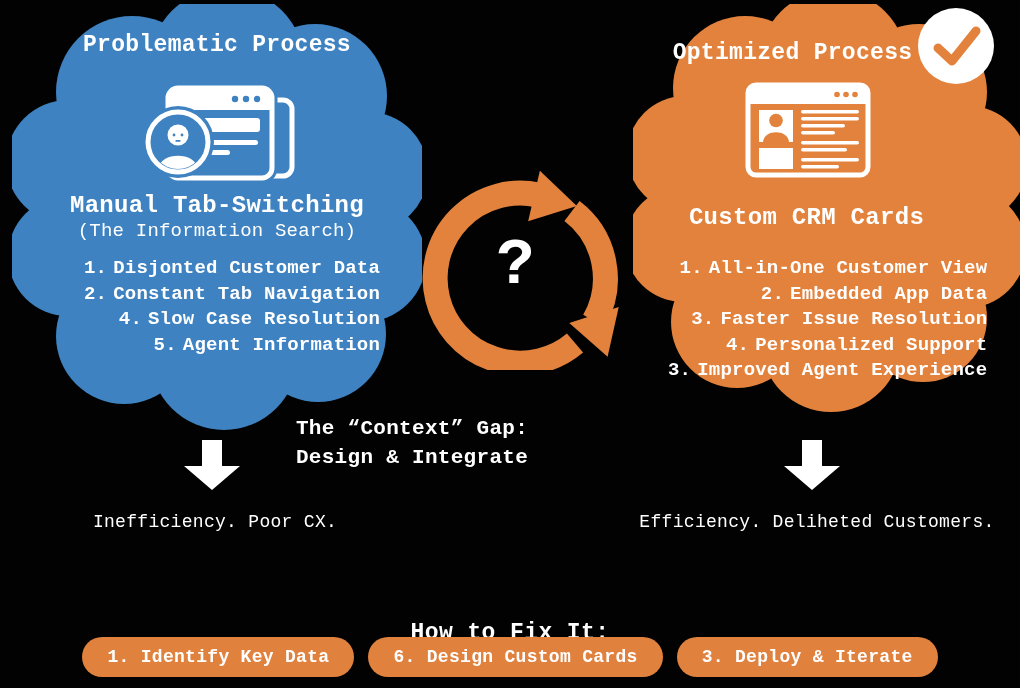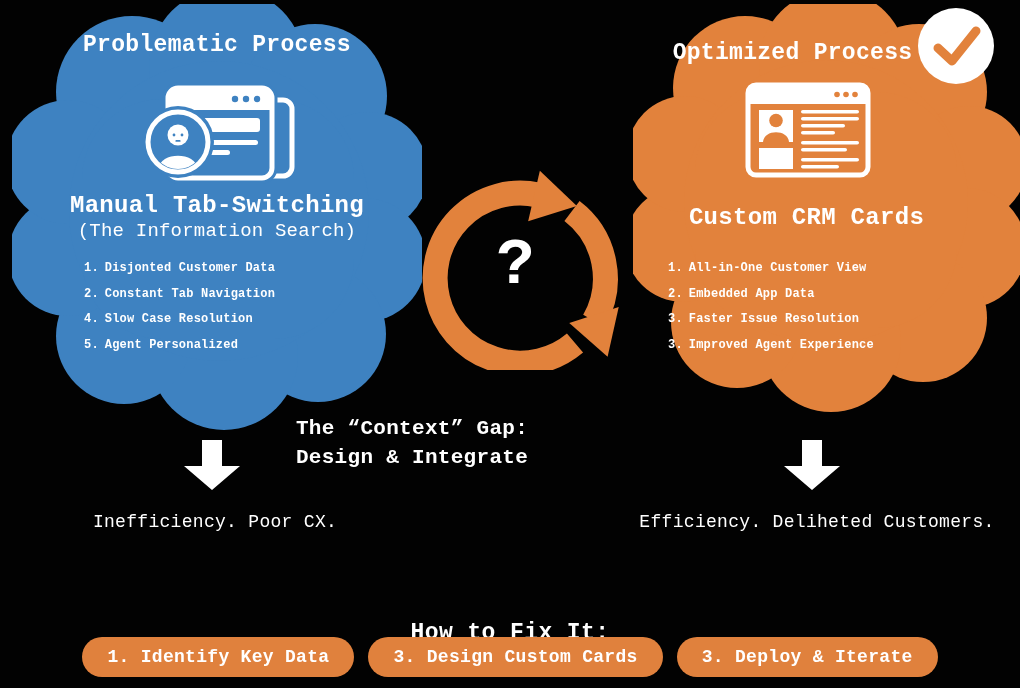--- a/index.html
+++ b/index.html
@@ -15,21 +15,21 @@
 
   .cloud-title{top:28px;left:0;right:0;text-align:center;
     font-size:23px;font-weight:700;letter-spacing:.3px;}
   .cloud-title.shift{right:68px;}
   .cloud-heading{left:0;right:0;text-align:center;
     font-size:24px;font-weight:700;letter-spacing:.3px;}
   .cloud-heading.shift,.cloud-sub.shift{right:40px;}
   .cloud-sub{left:0;right:0;text-align:center;
     font-size:19px;font-weight:500;letter-spacing:.2px;}
 
-  .cloud-list{font-size:12px;font-weight:600;letter-spacing:.2px;line-height:25.5px;}
+  .cloud-list{font-size:19px;font-weight:600;letter-spacing:.2px;line-height:25.5px;text-align:right;}
   .cloud-list .num{margin-right:6px;}
 
   .down-arrow{width:56px;height:50px;}
   .outcome{transform:translateX(-50%);white-space:nowrap;
     font-size:18px;font-weight:500;letter-spacing:.3px;}
 
   .gap-text{left:0;width:824px;top:414px;text-align:center;
     font-size:21px;font-weight:700;line-height:29px;letter-spacing:.3px;}
   .qmark{left:408px;top:165px;width:215px;height:205px;display:flex;
     align-items:center;justify-content:center;z-index:3;
@@ -97,21 +97,21 @@
       </svg>
     </div>
 
     <div class="layer cloud-sub" style="top:216px;">(The Information Search)</div>
     <div class="layer cloud-heading" style="top:188px;">Manual Tab-Switching</div>
 
     <div class="layer cloud-list" style="left:72px;top:252px;">
       <div><span class="num">1.</span><span>Disjonted Customer Data</span></div>
       <div><span class="num">2.</span><span>Constant Tab Navigation</span></div>
       <div><span class="num">4.</span><span>Slow Case Resolution</span></div>
-      <div><span class="num">5.</span><span>Agent Personalized</span></div>
+      <div><span class="num">5.</span><span>Agent Information</span></div>
     </div>
   </div>
 
   <div class="cloud" style="left:633px;top:4px;width:387px;height:420px;">
     <svg class="cloud-shape" width="387" height="420" viewBox="0 0 387 420">
       <g fill="#e2823c">
         <circle cx="112" cy="84" r="72"></circle>
           <circle cx="200" cy="60" r="74"></circle>
         <circle cx="286" cy="88" r="68"></circle>
           <circle cx="336" cy="160" r="58"></circle>
@@ -156,20 +156,21 @@
         </g>
       </svg>
     </div>
 
     <div class="layer cloud-heading shift" style="top:200px;">Custom CRM Cards</div>
 
     <div class="layer cloud-list" style="left:35px;top:252px;">
       <div><span class="num">1.</span><span>All-in-One Customer View</span></div>
       <div><span class="num">2.</span><span>Embedded App Data</span></div>
       <div><span class="num">3.</span><span>Faster Issue Resolution</span></div>
+      <div><span class="num">4.</span><span>Personalized Support</span></div>
       <div><span class="num">3.</span><span>Improved Agent Experience</span></div>
     </div>
   </div>
 
   <div class="abs" style="left:918px;top:8px;width:76px;height:76px;z-index:4;">
     <svg width="76" height="76" viewBox="0 0 76 76">
       <circle cx="38" cy="38" r="38" fill="#fff"></circle>
       <path d="M20 40 L34 53 L58 23" fill="none" stroke="#e2823c" stroke-width="9" stroke-linecap="round" stroke-linejoin="round"></path>
     </svg>
   </div>
@@ -204,17 +205,17 @@
     </svg>
   </div>
 
   <div class="abs outcome" style="left:817px;top:512px;">Efficiency. Deliheted Customers.</div>
   <div class="abs outcome" style="left:215px;top:512px;">Inefficiency. Poor CX.</div>
 
   <div class="abs fix-heading">How to Fix It:</div>
 
   <div class="abs pill-row">
     <div class="pill">1. Identify Key Data</div>
-    <div class="pill">3. Design Custom Cards</div>
+    <div class="pill">6. Design Custom Cards</div>
     <div class="pill">3. Deploy &amp; Iterate</div>
   </div>
 
 </div>
 
 </body></html>

